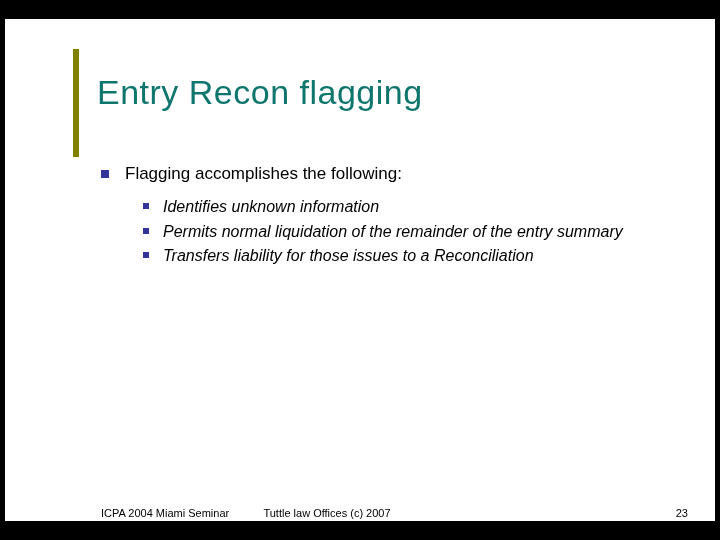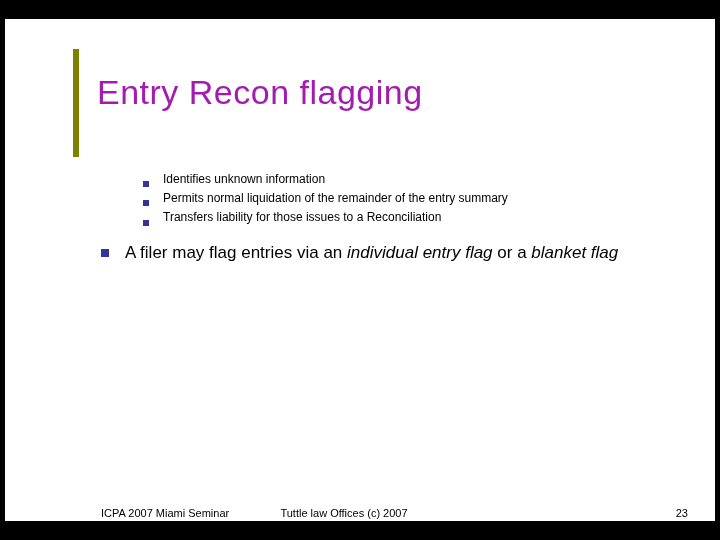--- a/index.html
+++ b/index.html
@@ -19,21 +19,21 @@
     height: 502px;
     background: #fff;
     box-sizing: border-box;
   }
   .title {
     position: absolute;
     left: 92px;
     top: 54px;
     font-family: Verdana, Arial, sans-serif;
     font-size: 34px;
-    color: #a21caf;
+    color: #0f766e;
     font-weight: 400;
     letter-spacing: 0.5px;
   }
   .accent-line {
     position: absolute;
     left: 68px;
     top: 30px;
     width: 6px;
     height: 108px;
     background: #808000;
@@ -63,23 +63,24 @@
   .b1 .txt {
     font-size: 17px;
   }
   .sub {
     margin-left: 42px;
     margin-top: 8px;
     margin-bottom: 16px;
   }
   .b2 {
     display: flex;
-    align-items: flex-end;
+    align-items: flex-start;
     margin-bottom: 3px;
-    font-size: 12px;
+    font-size: 16px;
+    font-style: italic;
   }
   .b2 .sq {
     width: 6px;
     height: 6px;
     background: #333399;
     margin-top: 7px;
     margin-right: 14px;
     flex-shrink: 0;
   }
   .b2 .txt {
@@ -96,58 +97,58 @@
     font-size: 11px;
     font-family: Arial, sans-serif;
     color: #000;
   }
   .footer .fl {
     position: absolute;
     left: 96px;
   }
   .footer .fc {
     position: absolute;
-    left: 17px;
+    left: 0;
     width: 644px;
     text-align: center;
   }
   .footer .fr {
     position: absolute;
     right: 27px;
   }
 </style>
 </head>
 <body>
 
 <div class="slide">
   <div class="accent-line"></div>
   <div class="title">Entry Recon flagging</div>
 
   <div class="body">
 
+    <div class="b1">
+      <div class="sq"></div>
+      <div class="txt">Flagging accomplishes the following:</div>
+    </div>
     <div class="sub">
       <div class="b2">
         <div class="sq"></div>
         <div class="txt">Identifies unknown information</div>
       </div>
       <div class="b2">
         <div class="sq"></div>
         <div class="txt">Permits normal liquidation of the remainder of the entry summary</div>
       </div>
       <div class="b2">
         <div class="sq"></div>
         <div class="txt">Transfers liability for those issues to a Reconciliation</div>
       </div>
     </div>
 
-    <div class="b1">
-      <div class="sq"></div>
-      <div class="txt"><span>A filer may flag entries via an </span><span class="italic">individual entry flag</span><span> or a </span><span class="italic">blanket flag</span></div>
-    </div>
 
   </div>
 
   <div class="footer">
-    <div class="fl">ICPA 2007 Miami Seminar</div>
+    <div class="fl">ICPA 2004 Miami Seminar</div>
     <div class="fc">Tuttle law Offices (c) 2007</div>
     <div class="fr">23</div>
   </div>
 </div>
 
 </body></html>

